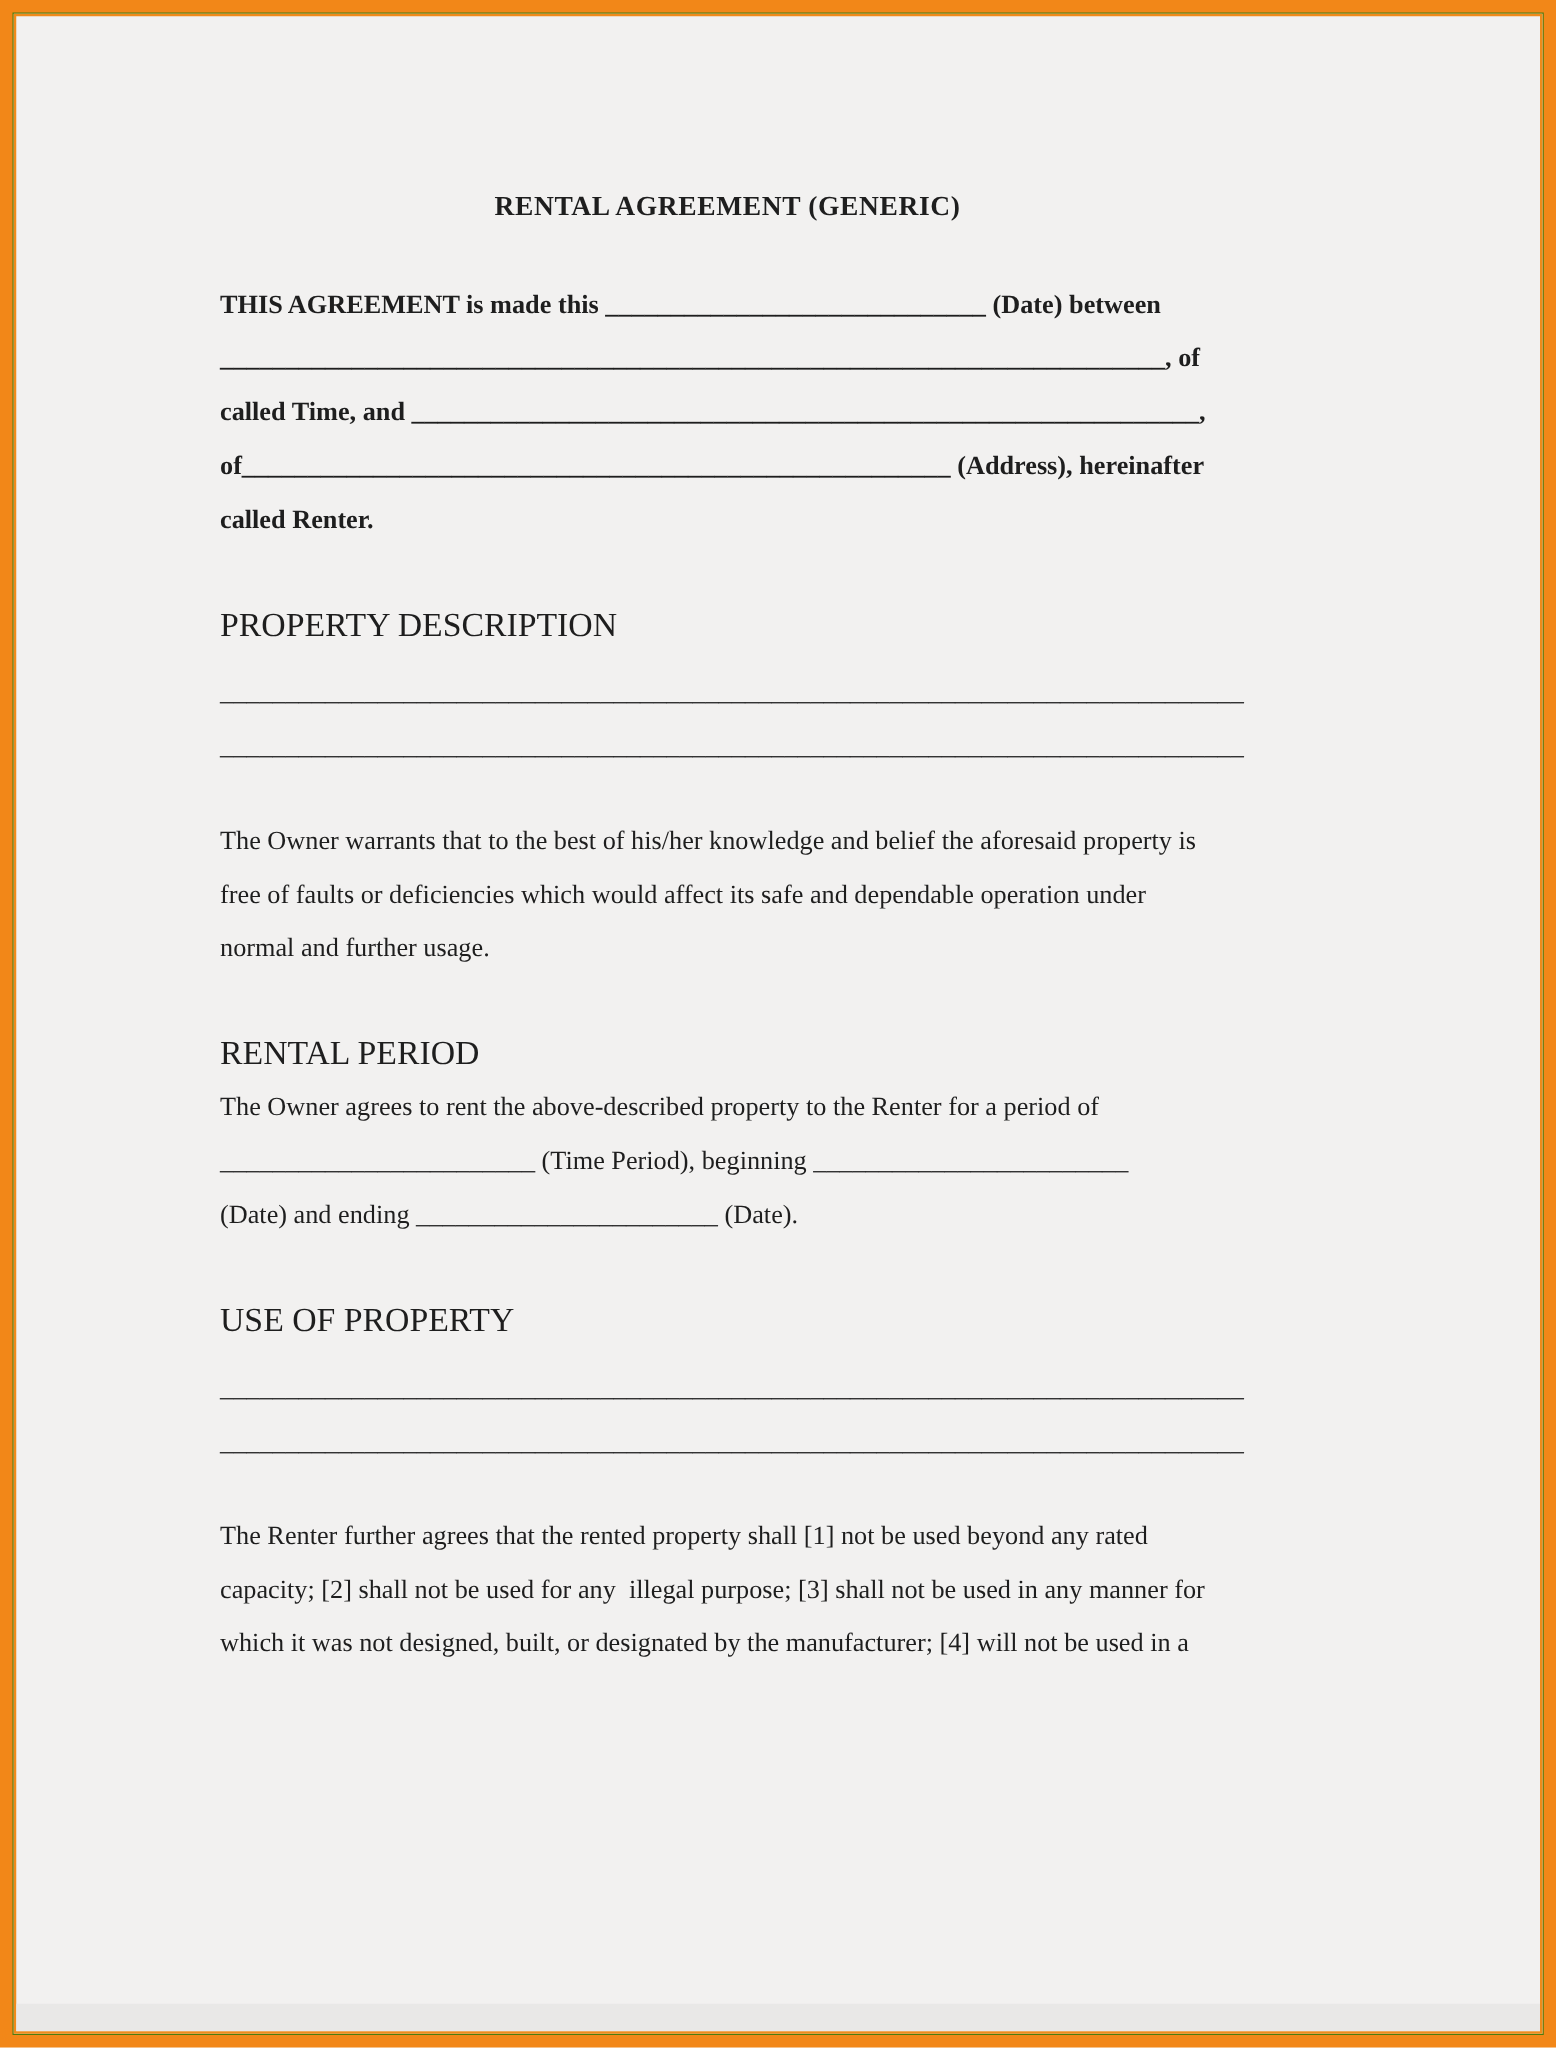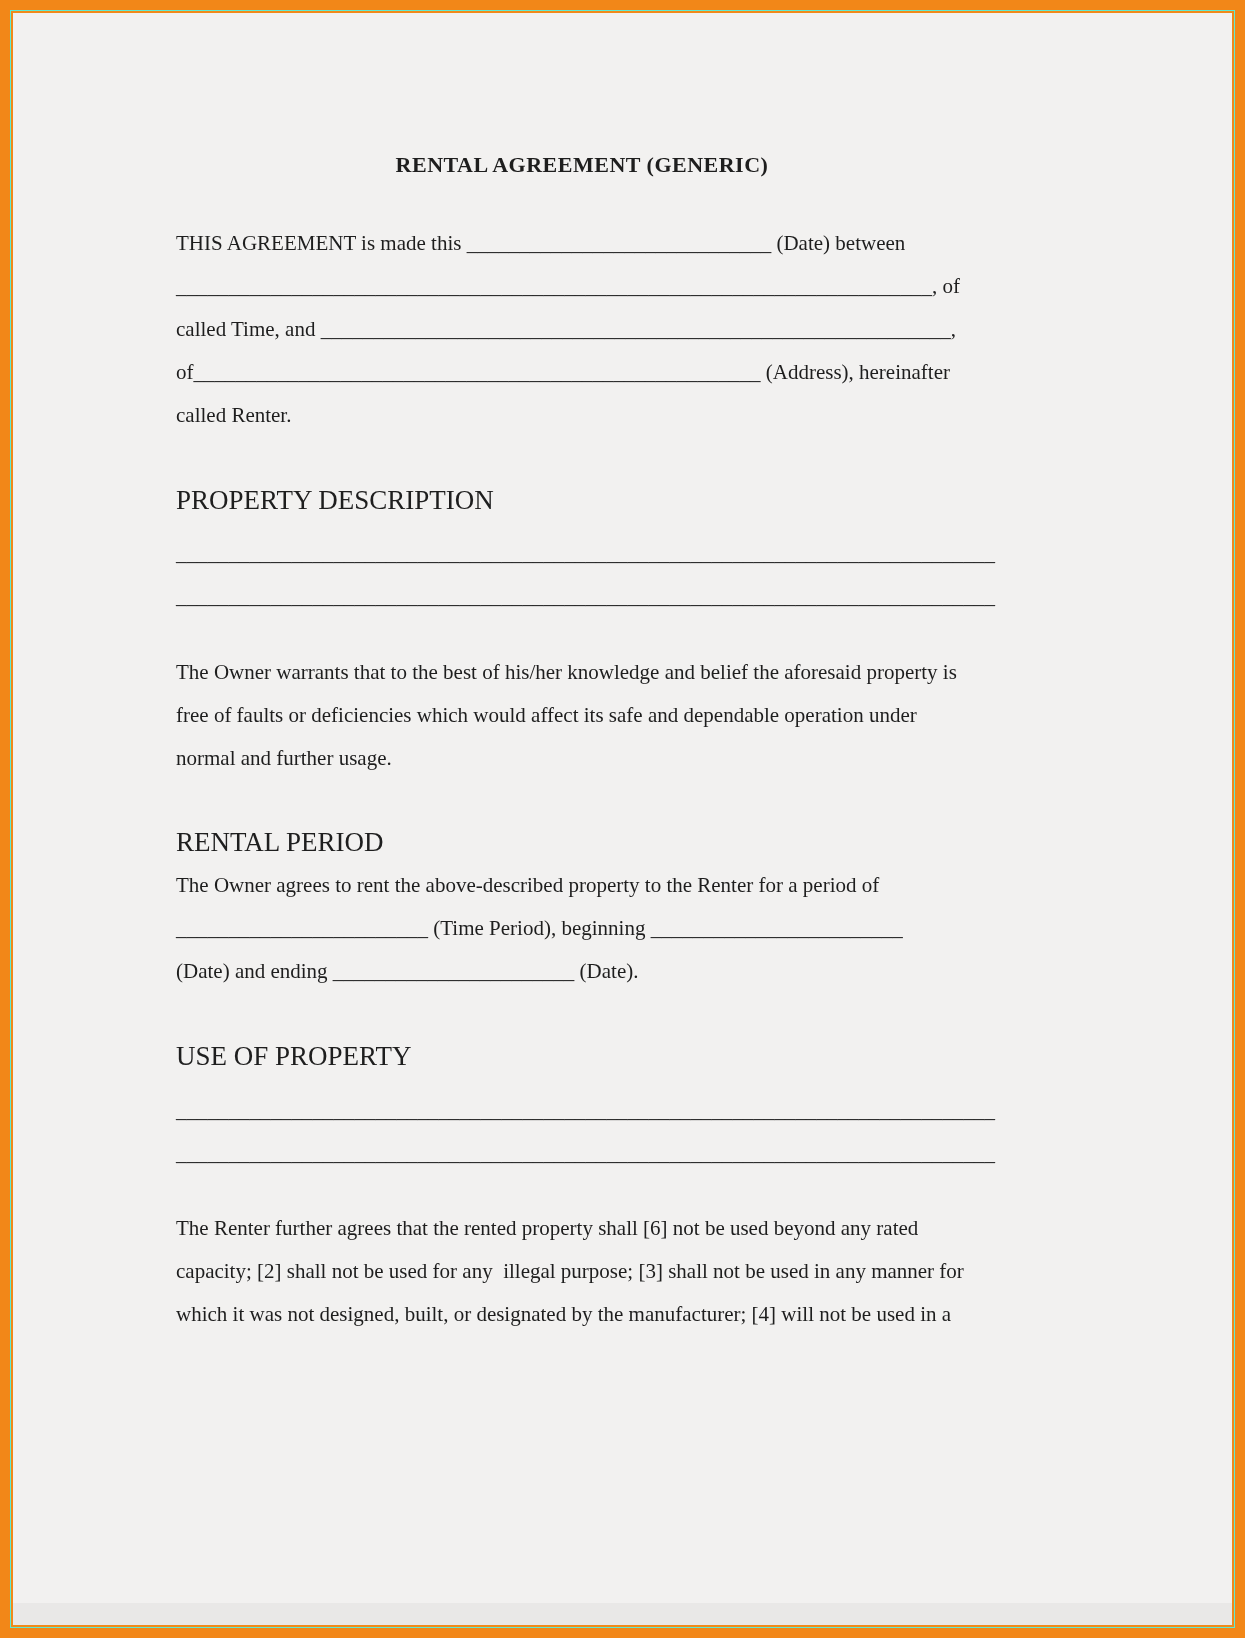--- a/index.html
+++ b/index.html
@@ -9,21 +9,21 @@
     position: relative;
     width: 1245px;
     height: 1638px;
     background: #F28718;
     padding: 10px;
     box-sizing: border-box;
   }
   .frame-gap {
     width: 100%;
     height: 100%;
-    background: #5eead4;
+    background: #4d7c0f;
     padding: 1px;
     box-sizing: border-box;
   }
   .page {
     position: relative;
     width: 100%;
     height: 100%;
     border: 2px solid #F08A1A;
     background: #F2F1F0;
     box-sizing: border-box;
@@ -56,21 +56,21 @@
   .doc-line {
     font-size: 21px;
     line-height: 43px;
     white-space: pre;
   }
   .section-heading {
     font-size: 27px;
     line-height: 43px;
     white-space: pre;
   }
-  .intro         { margin-top: 36px; }
+  .intro         { margin-top: 36px; font-weight: bold; }
   .pd-heading    { margin-top: 42px; }
   .pd-blanks     { margin-top: 10px; }
   .warranty      { margin-top: 33px; }
   .rp-heading    { margin-top: 41px; }
   .rp-lines      { margin-top: 0; }
   .up-heading    { margin-top: 42px; font-family: Liberation Serif, serif; }
   .up-blanks     { margin-top: 11px; }
   .renter-para   { margin-top: 32px; }
 </style>
 </head>
@@ -114,21 +114,21 @@
         </div>
 
         <div class="section-heading up-heading">USE OF PROPERTY</div>
 
         <div class="up-blanks">
           <div class="doc-line">______________________________________________________________________________</div>
           <div class="doc-line">______________________________________________________________________________</div>
         </div>
 
         <div class="renter-para">
-          <div class="doc-line">The Renter further agrees that the rented property shall [6] not be used beyond any rated</div>
+          <div class="doc-line">The Renter further agrees that the rented property shall [1] not be used beyond any rated</div>
           <div class="doc-line">capacity; [2] shall not be used for any  illegal purpose; [3] shall not be used in any manner for</div>
           <div class="doc-line">which it was not designed, built, or designated by the manufacturer; [4] will not be used in a</div>
         </div>
 
       </div>
 
       <div class="footer-band"></div>
 
     </div>
   </div>

